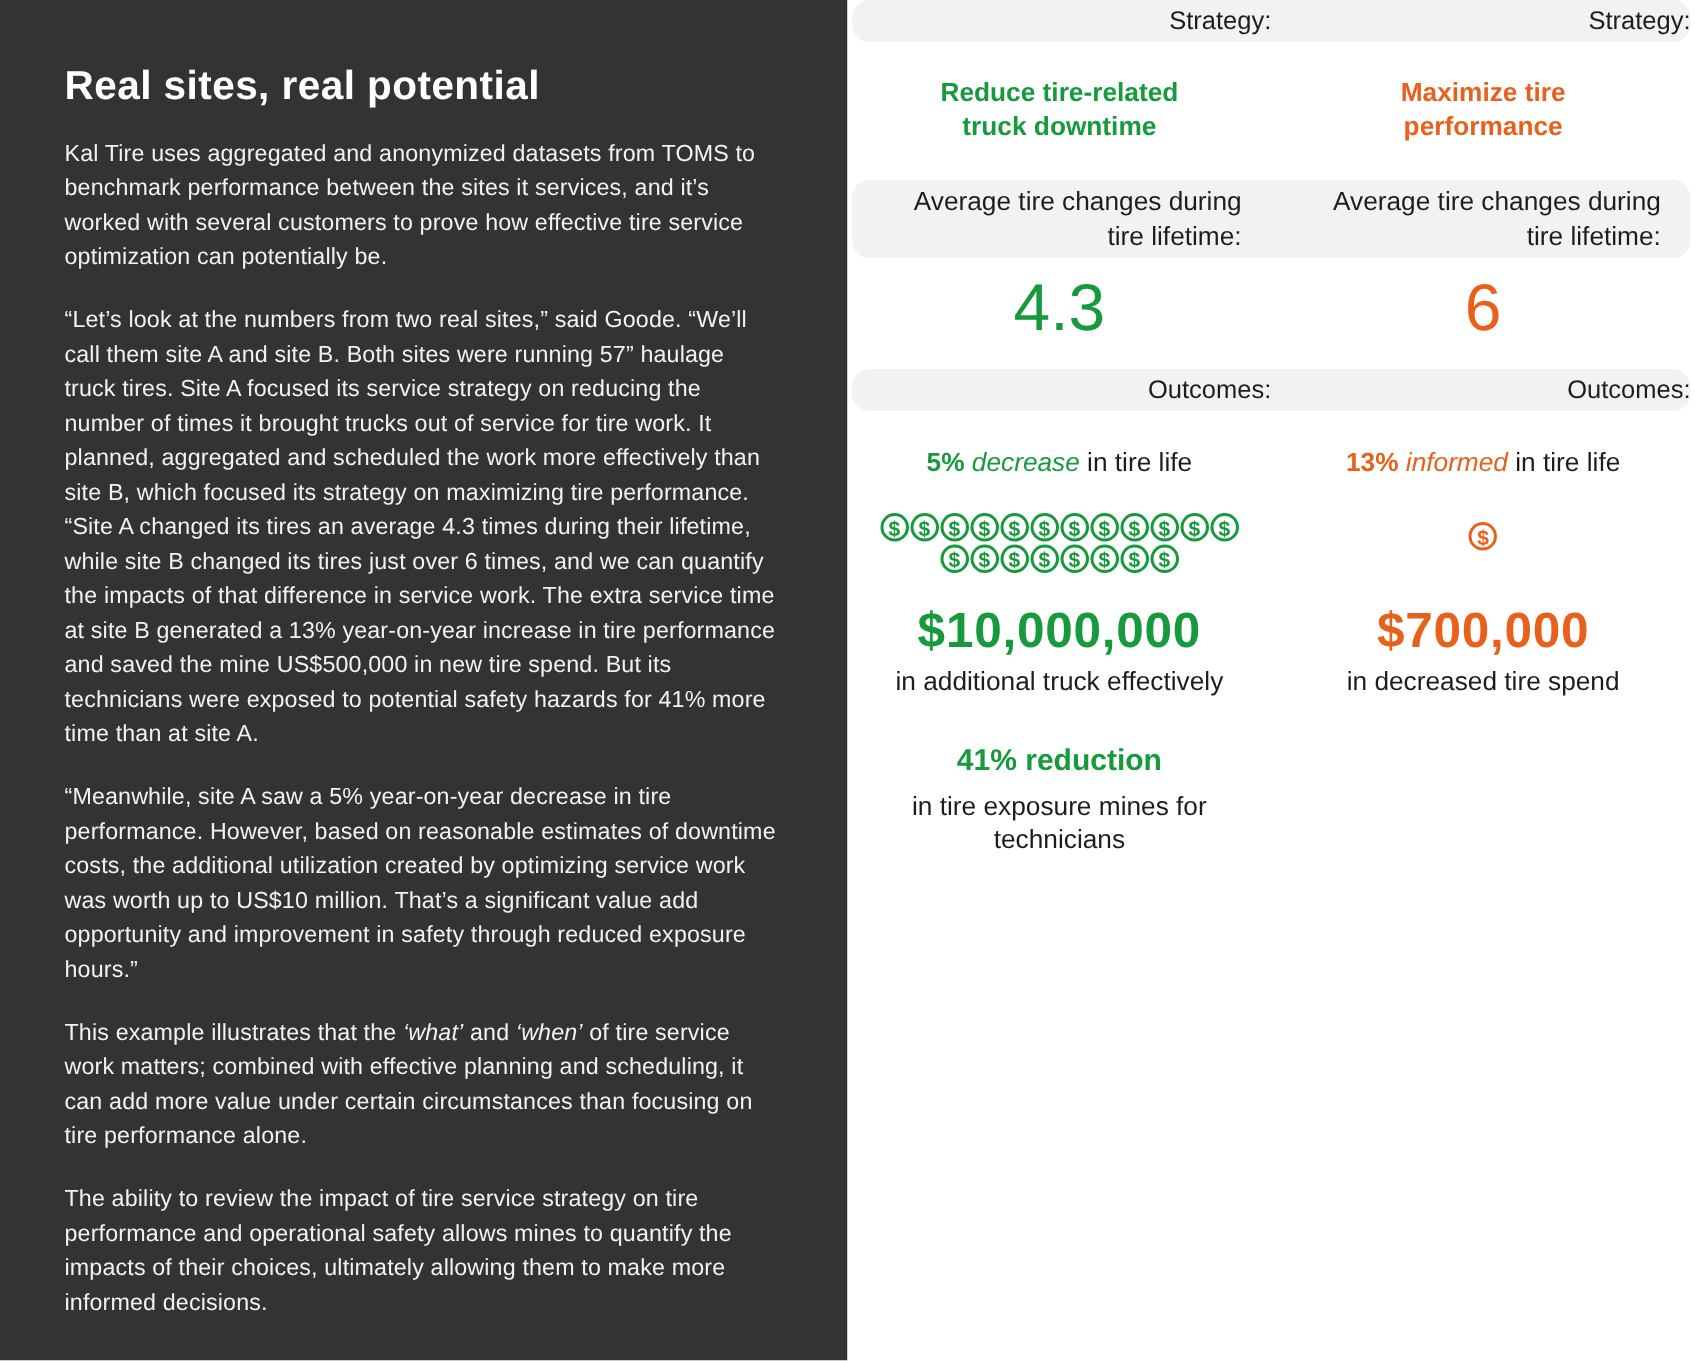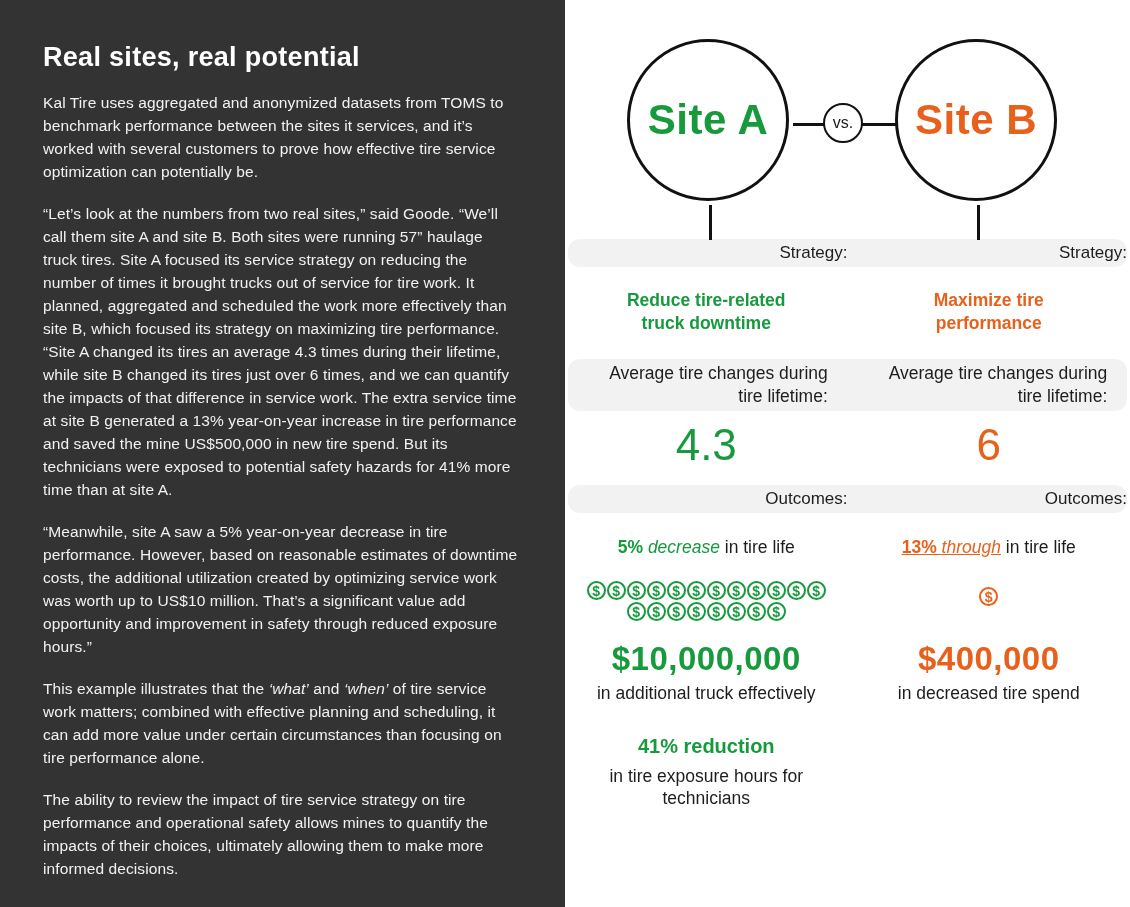--- a/index.html
+++ b/index.html
@@ -93,21 +93,21 @@
   .col-b-accent { color: #e8611c; }
 
   .avgbar { margin-top: 24px; }
 
   .bignum-row { margin-top: 10px; }
   .big-num { font-size: 44px; font-weight: normal; line-height: 48px; }
 
   .outcomesbar { margin-top: 16px; }
   .outcome-row { margin-top: 24px; font-size: 17.5px; color: #1d1d1d; }
   .cell-a .seg-ab, .cell-a .seg-ai { color: #169a3c; }
-  .cell-b .seg-ab, .cell-b .seg-ai { color: #e8611c; text-decoration: underline; }
+  .cell-b .seg-ab, .cell-b .seg-ai { color: #e8611c; }
   .seg-ab { font-weight: bold; }
   .seg-ai { font-style: italic; }
 
   .valuebar { margin-top: 21px; }
 
   .icons-row { margin-top: 23px; align-items: start; }
   .icons-wrap { width: 244px; margin: 0 auto; line-height: 0; }
   .cell-b .icons-wrap { padding-top: 6px; }
   .dollar-icon {
     display: inline-flex; width: 19px; height: 19px;
@@ -140,32 +140,20 @@
     <h1 class="article-title">Real sites, real potential</h1>
     <p class="article-p"><span class="seg-n">Kal Tire uses aggregated and anonymized datasets from TOMS to benchmark performance between the sites it services, and it’s worked with several customers to prove how effective tire service optimization can potentially be.</span></p>
     <p class="article-p"><span class="seg-n">“Let’s look at the numbers from two real sites,” said Goode. “We’ll call them site A and site B. Both sites were running 57” haulage truck tires. Site A focused its service strategy on reducing the number of times it brought trucks out of service for tire work. It planned, aggregated and scheduled the work more effectively than site B, which focused its strategy on maximizing tire performance. “Site A changed its tires an average 4.3 times during their lifetime, while site B changed its tires just over 6 times, and we can quantify the impacts of that difference in service work. The extra service time at site B generated a 13% year-on-year increase in tire performance and saved the mine US$500,000 in new tire spend. But its technicians were exposed to potential safety hazards for 41% more time than at site A.</span></p>
     <p class="article-p"><span class="seg-n">“Meanwhile, site A saw a 5% year-on-year decrease in tire performance. However, based on reasonable estimates of downtime costs, the additional utilization created by optimizing service work was worth up to US$10 million. That’s a significant value add opportunity and improvement in safety through reduced exposure hours.”</span></p>
     <p class="article-p"><span class="seg-n">This example illustrates that the </span><span class="seg-i">‘what’</span><span class="seg-n"> and </span><span class="seg-i">‘when’</span><span class="seg-n"> of tire service work matters; combined with effective planning and scheduling, it can add more value under certain circumstances than focusing on tire performance alone.</span></p>
     <p class="article-p"><span class="seg-n">The ability to review the impact of tire service strategy on tire performance and operational safety allows mines to quantify the impacts of their choices, ultimately allowing them to make more informed decisions.</span></p>
   </div>
 
   <div class="info-panel">
 
-    <div class="circles">
-      <div class="connector"></div>
-      <div class="big-circle circle-a">
-        <span class="site-name">Site A</span>
-      </div>
-      <div class="big-circle circle-b">
-        <span class="site-name">Site B</span>
-      </div>
-      <div class="vs-circle">vs.</div>
-      <div class="stem stem-a"></div>
-      <div class="stem stem-b"></div>
-    </div>
 
     <div class="bar bar-sm">
       <div class="bar-label">Strategy:</div>
       <div class="bar-label">Strategy:</div>
     </div>
 
     <div class="row2 strategy-row">
       <div class="cell cell-a">
         <div class="strategy-value col-a-accent">Reduce tire-related truck downtime</div>
       </div>
@@ -192,46 +180,46 @@
       </div>
     </div>
 
     <div class="bar bar-sm outcomesbar">
       <div class="bar-label">Outcomes:</div>
       <div class="bar-label">Outcomes:</div>
     </div>
 
     <div class="row2 outcome-row">
       <div class="cell cell-a"><span class="seg-ab">5% </span><span class="seg-ai">decrease</span><span class="seg-n"> in tire life</span></div>
-      <div class="cell cell-b"><span class="seg-ab">13% </span><span class="seg-ai">through</span><span class="seg-n"> in tire life</span></div>
+      <div class="cell cell-b"><span class="seg-ab">13% </span><span class="seg-ai">informed</span><span class="seg-n"> in tire life</span></div>
     </div>
 
 
     <div class="row2 icons-row">
       <div class="cell cell-a">
         <div class="icons-wrap"><span class="dollar-icon">$</span><span class="dollar-icon">$</span><span class="dollar-icon">$</span><span class="dollar-icon">$</span><span class="dollar-icon">$</span><span class="dollar-icon">$</span><span class="dollar-icon">$</span><span class="dollar-icon">$</span><span class="dollar-icon">$</span><span class="dollar-icon">$</span><span class="dollar-icon">$</span><span class="dollar-icon">$</span><span class="dollar-icon">$</span><span class="dollar-icon">$</span><span class="dollar-icon">$</span><span class="dollar-icon">$</span><span class="dollar-icon">$</span><span class="dollar-icon">$</span><span class="dollar-icon">$</span><span class="dollar-icon">$</span></div>
       </div>
       <div class="cell cell-b">
         <div class="icons-wrap"><span class="dollar-icon">$</span></div>
       </div>
     </div>
 
     <div class="row2 money-row">
       <div class="cell cell-a">
         <div class="money col-a-accent">$10,000,000</div>
         <div class="money-caption">in additional truck effectively</div>
       </div>
       <div class="cell cell-b">
-        <div class="money col-b-accent">$400,000</div>
+        <div class="money col-b-accent">$700,000</div>
         <div class="money-caption">in decreased tire spend</div>
       </div>
     </div>
 
     <div class="row2 extra-row">
       <div class="cell cell-a">
         <div class="extra-stat col-a-accent">41% reduction</div>
-        <div class="extra-caption">in tire exposure hours for technicians</div>
+        <div class="extra-caption">in tire exposure mines for technicians</div>
       </div>
       <div class="cell cell-b"></div>
     </div>
 
   </div>
 </div>
 
 </body></html>

